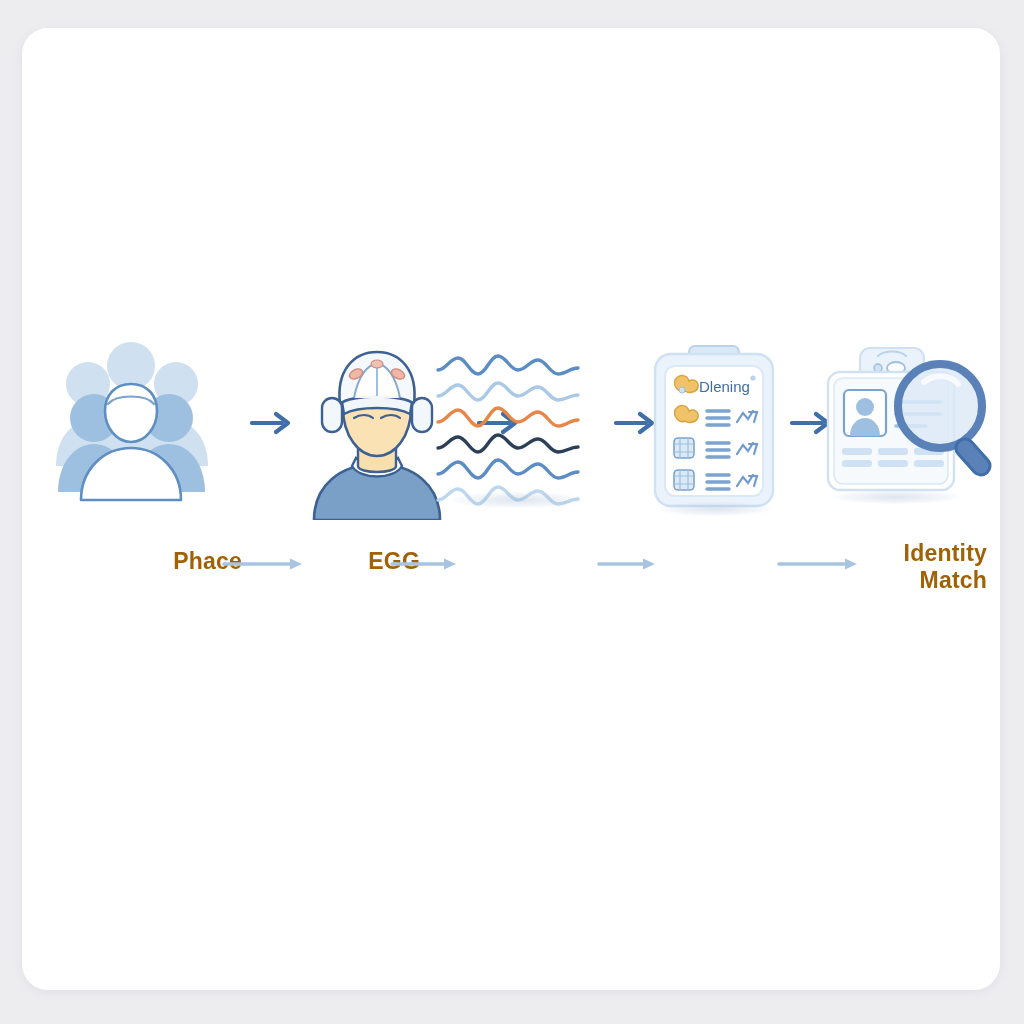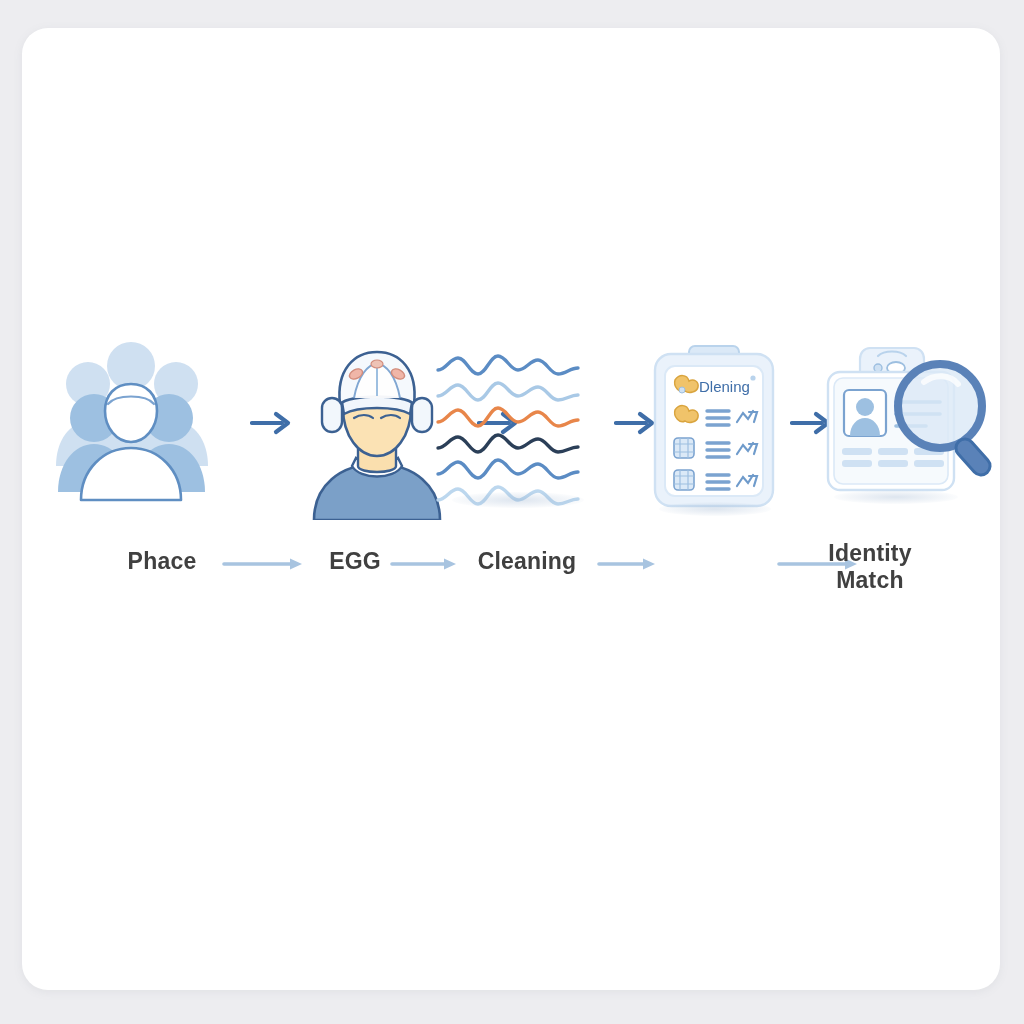--- a/index.html
+++ b/index.html
@@ -55,25 +55,25 @@
   #label-row {
     position: absolute;
     left: 22px;
     top: 548px;
     width: 980px;
     height: 70px;
   }
   .stage-label {
     position: absolute;
     top: 0;
-    text-align: center;
+    text-align: right;
     font-family: "Liberation Sans", sans-serif;
     font-size: 23px;
     font-weight: 700;
-    color: #404040;
+    color: #a16207;
     line-height: 1.17;
     letter-spacing: 0.2px;
     white-space: pre-line;
   }
   .arrow-small {
     position: absolute;
     top: 9px;
     height: 14px;
   }
 
@@ -302,33 +302,32 @@
 
     <div class="stage-label" style="left:268px; width:130px;">EGG</div>
 
     <div class="arrow-small" style="left:368px; width:70px;">
       <svg width="70" height="14" viewBox="0 0 70 14">
         <path d="M2 7h54" stroke="#a8c4e0" stroke-width="3.6" stroke-linecap="round" fill="none"></path>
         <path d="M54 1.5L66 7l-12 5.5z" fill="#a8c4e0"></path>
       </svg>
     </div>
 
-    <div class="stage-label" style="left:420px; width:170px;">Cleaning</div>
 
     <div class="arrow-small" style="left:575px; width:62px;">
       <svg width="62" height="14" viewBox="0 0 62 14">
         <path d="M2 7h46" stroke="#a8c4e0" stroke-width="3.6" stroke-linecap="round" fill="none"></path>
         <path d="M46 1.5L58 7l-12 5.5z" fill="#a8c4e0"></path>
       </svg>
     </div>
 
 
     <div class="arrow-small" style="left:755px; width:86px;">
       <svg width="86" height="14" viewBox="0 0 86 14">
         <path d="M2 7h68" stroke="#a8c4e0" stroke-width="3.6" stroke-linecap="round" fill="none"></path>
         <path d="M68 1.5L80 7l-12 5.5z" fill="#a8c4e0"></path>
       </svg>
     </div>
 
-    <div class="stage-label" style="left:768px; width:160px; top:-8px;">Identity
+    <div class="stage-label" style="left:805px; width:160px; top:-8px;">Identity
 Match</div>
   </div>
 </div>
 
 </body></html>

